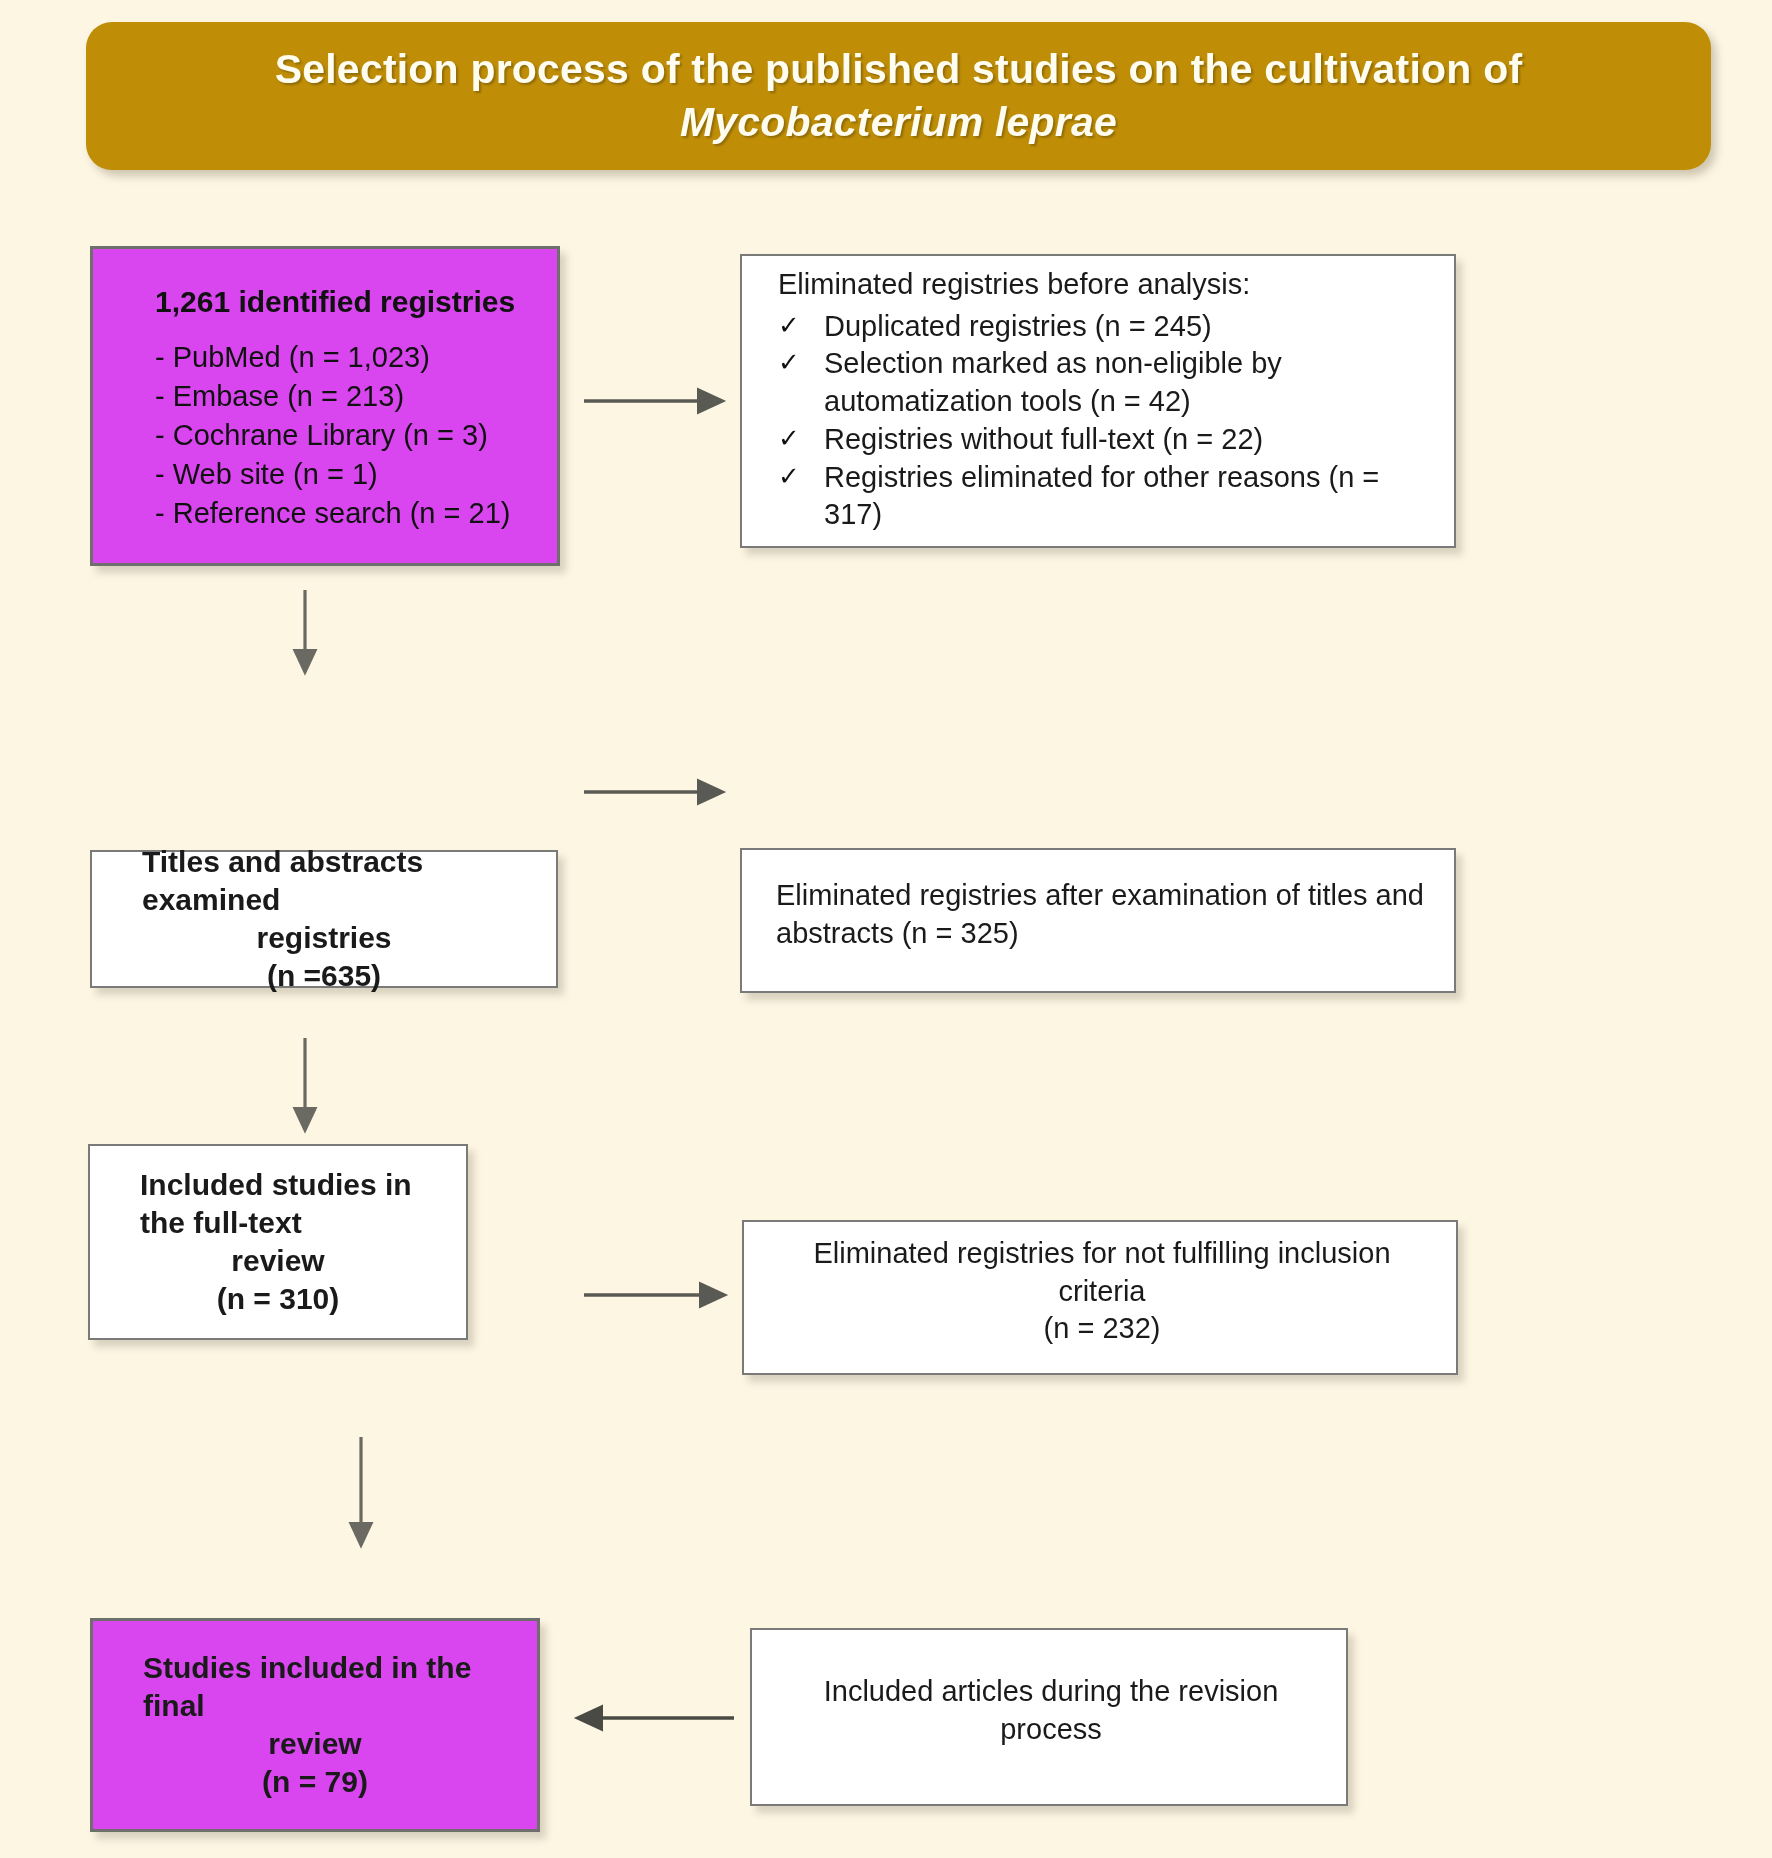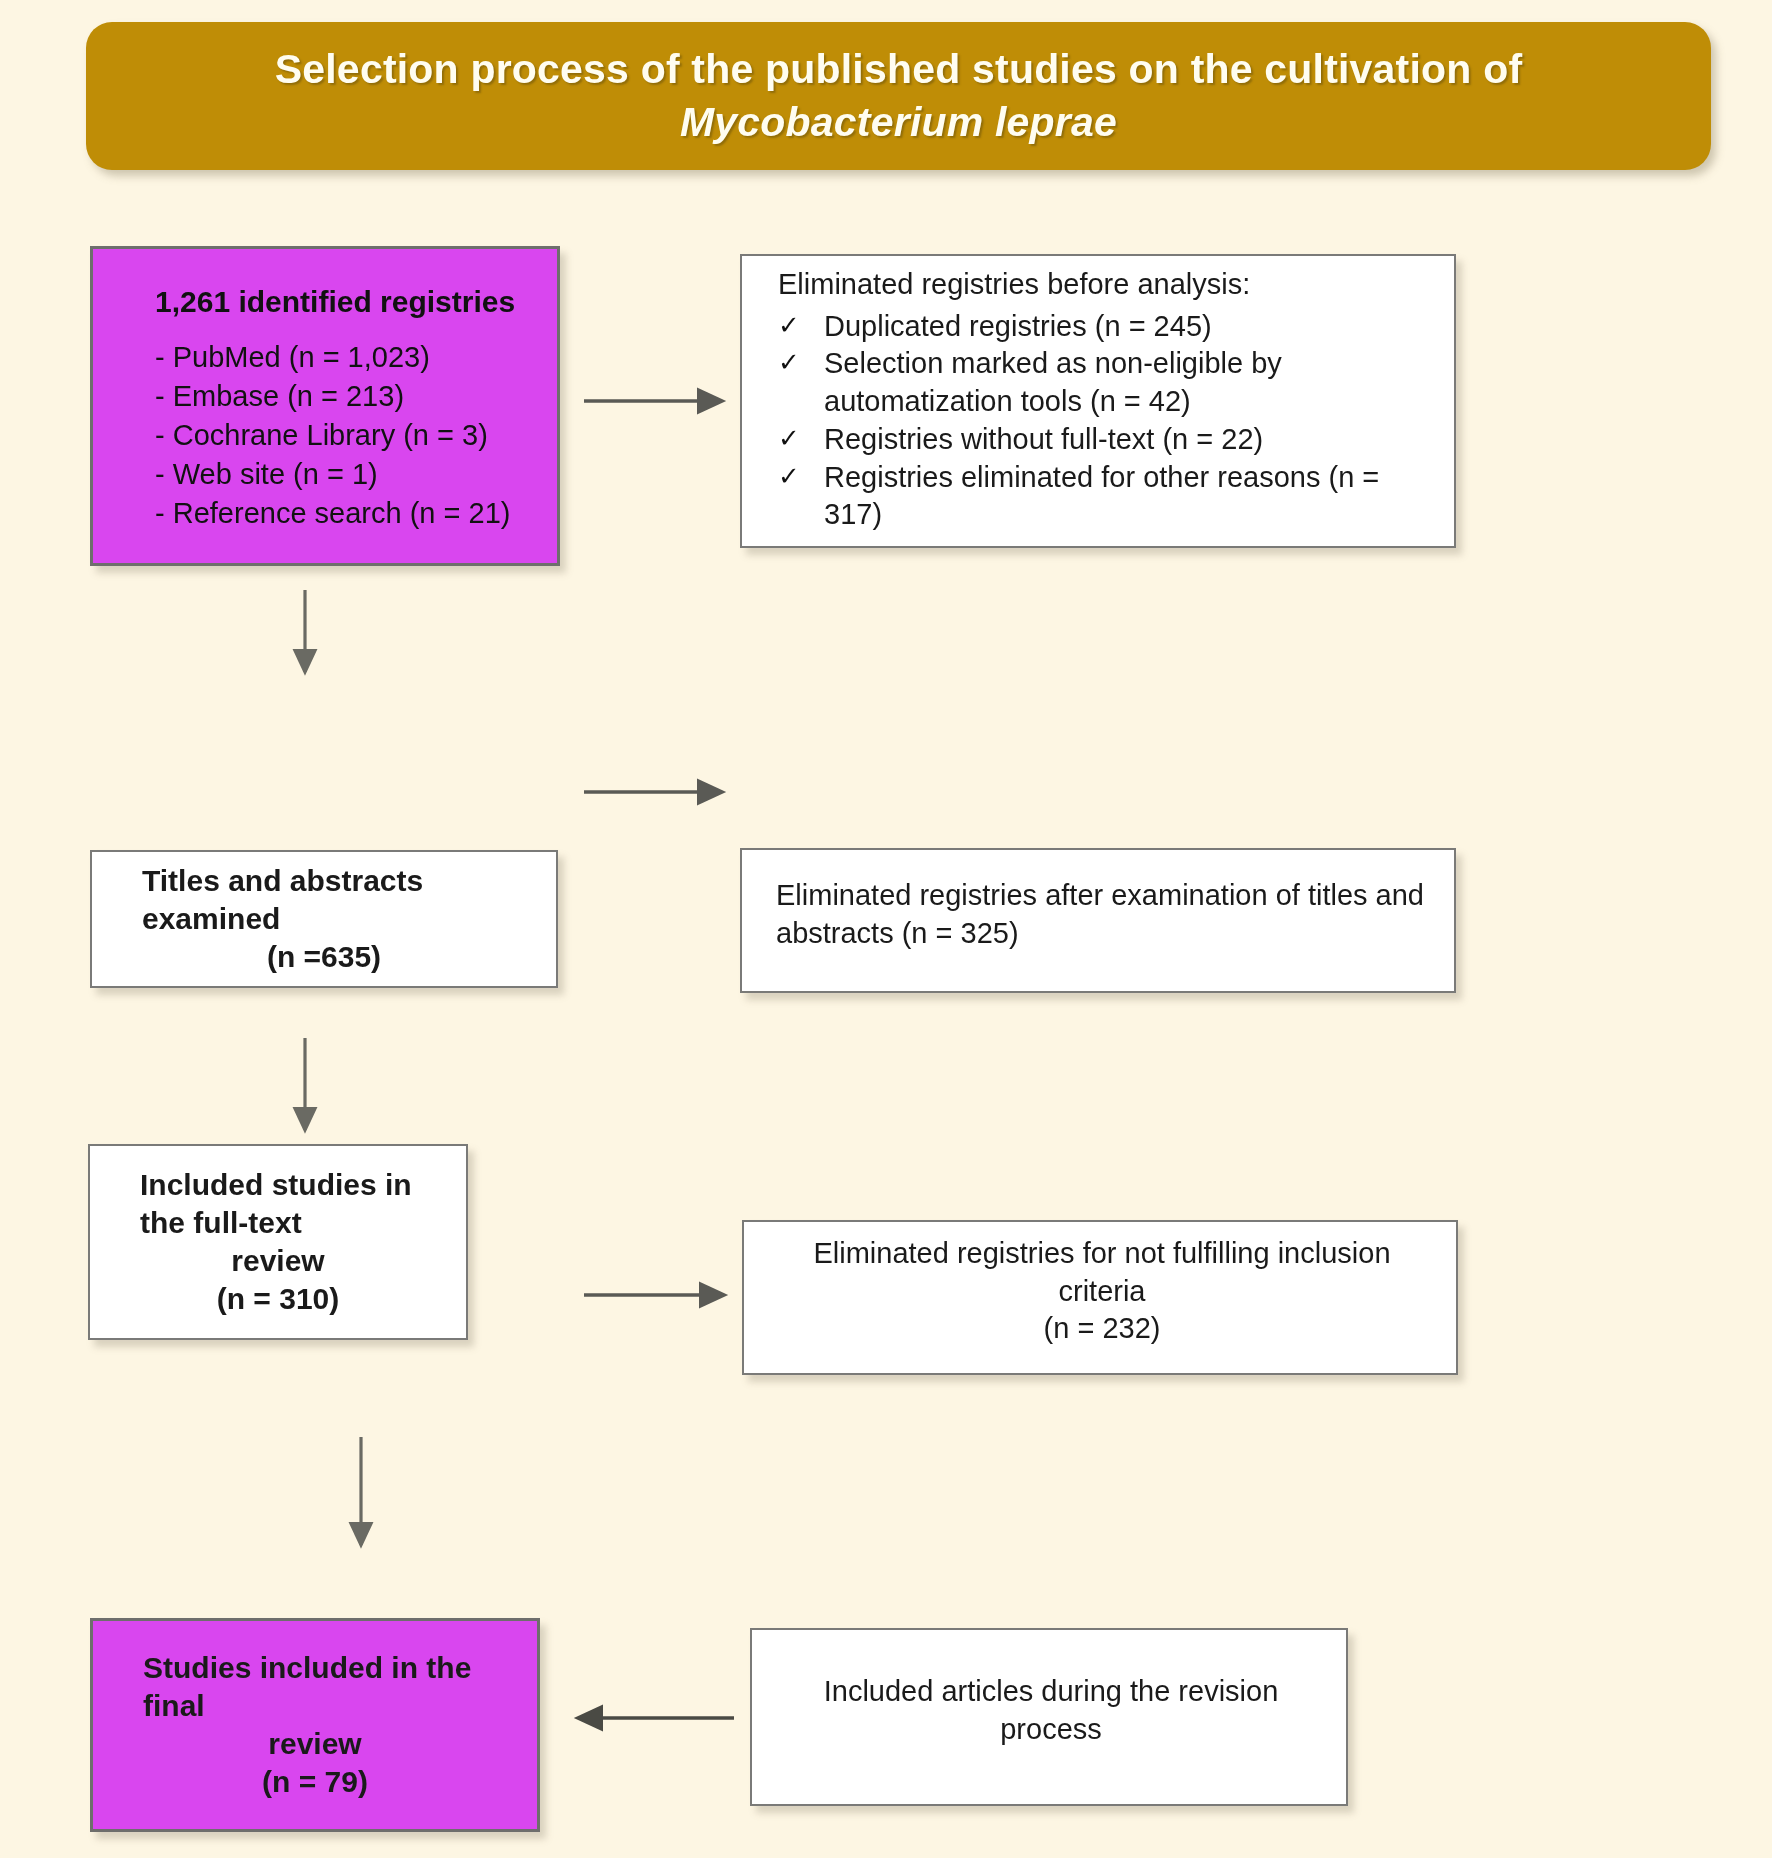--- a/index.html
+++ b/index.html
@@ -169,20 +169,21 @@
     <div class="check-row">
       <span class="ck">✓</span>
       <span class="ctext">Registries eliminated for other reasons (n = 317)</span>
     </div>
   </div>
 </div>
 
 <div class="box stage-box" id="box-titles-abstracts" style="left:90px; top:850px; width:468px; height:138px;">
   <div class="box-inner">
     <div class="l1">Titles and abstracts examined</div>
+    <div class="l2">registries</div>
     <div class="l3">(n =635)</div>
   </div>
 </div>
 
 <div class="box note-box" id="box-eliminated-after-titles" style="left:740px; top:848px; width:716px; height:145px;">
   <div class="box-inner">
     <div class="n1">Eliminated registries after examination of titles and</div>
     <div class="n2">abstracts (n = 325)</div>
   </div>
 </div>

